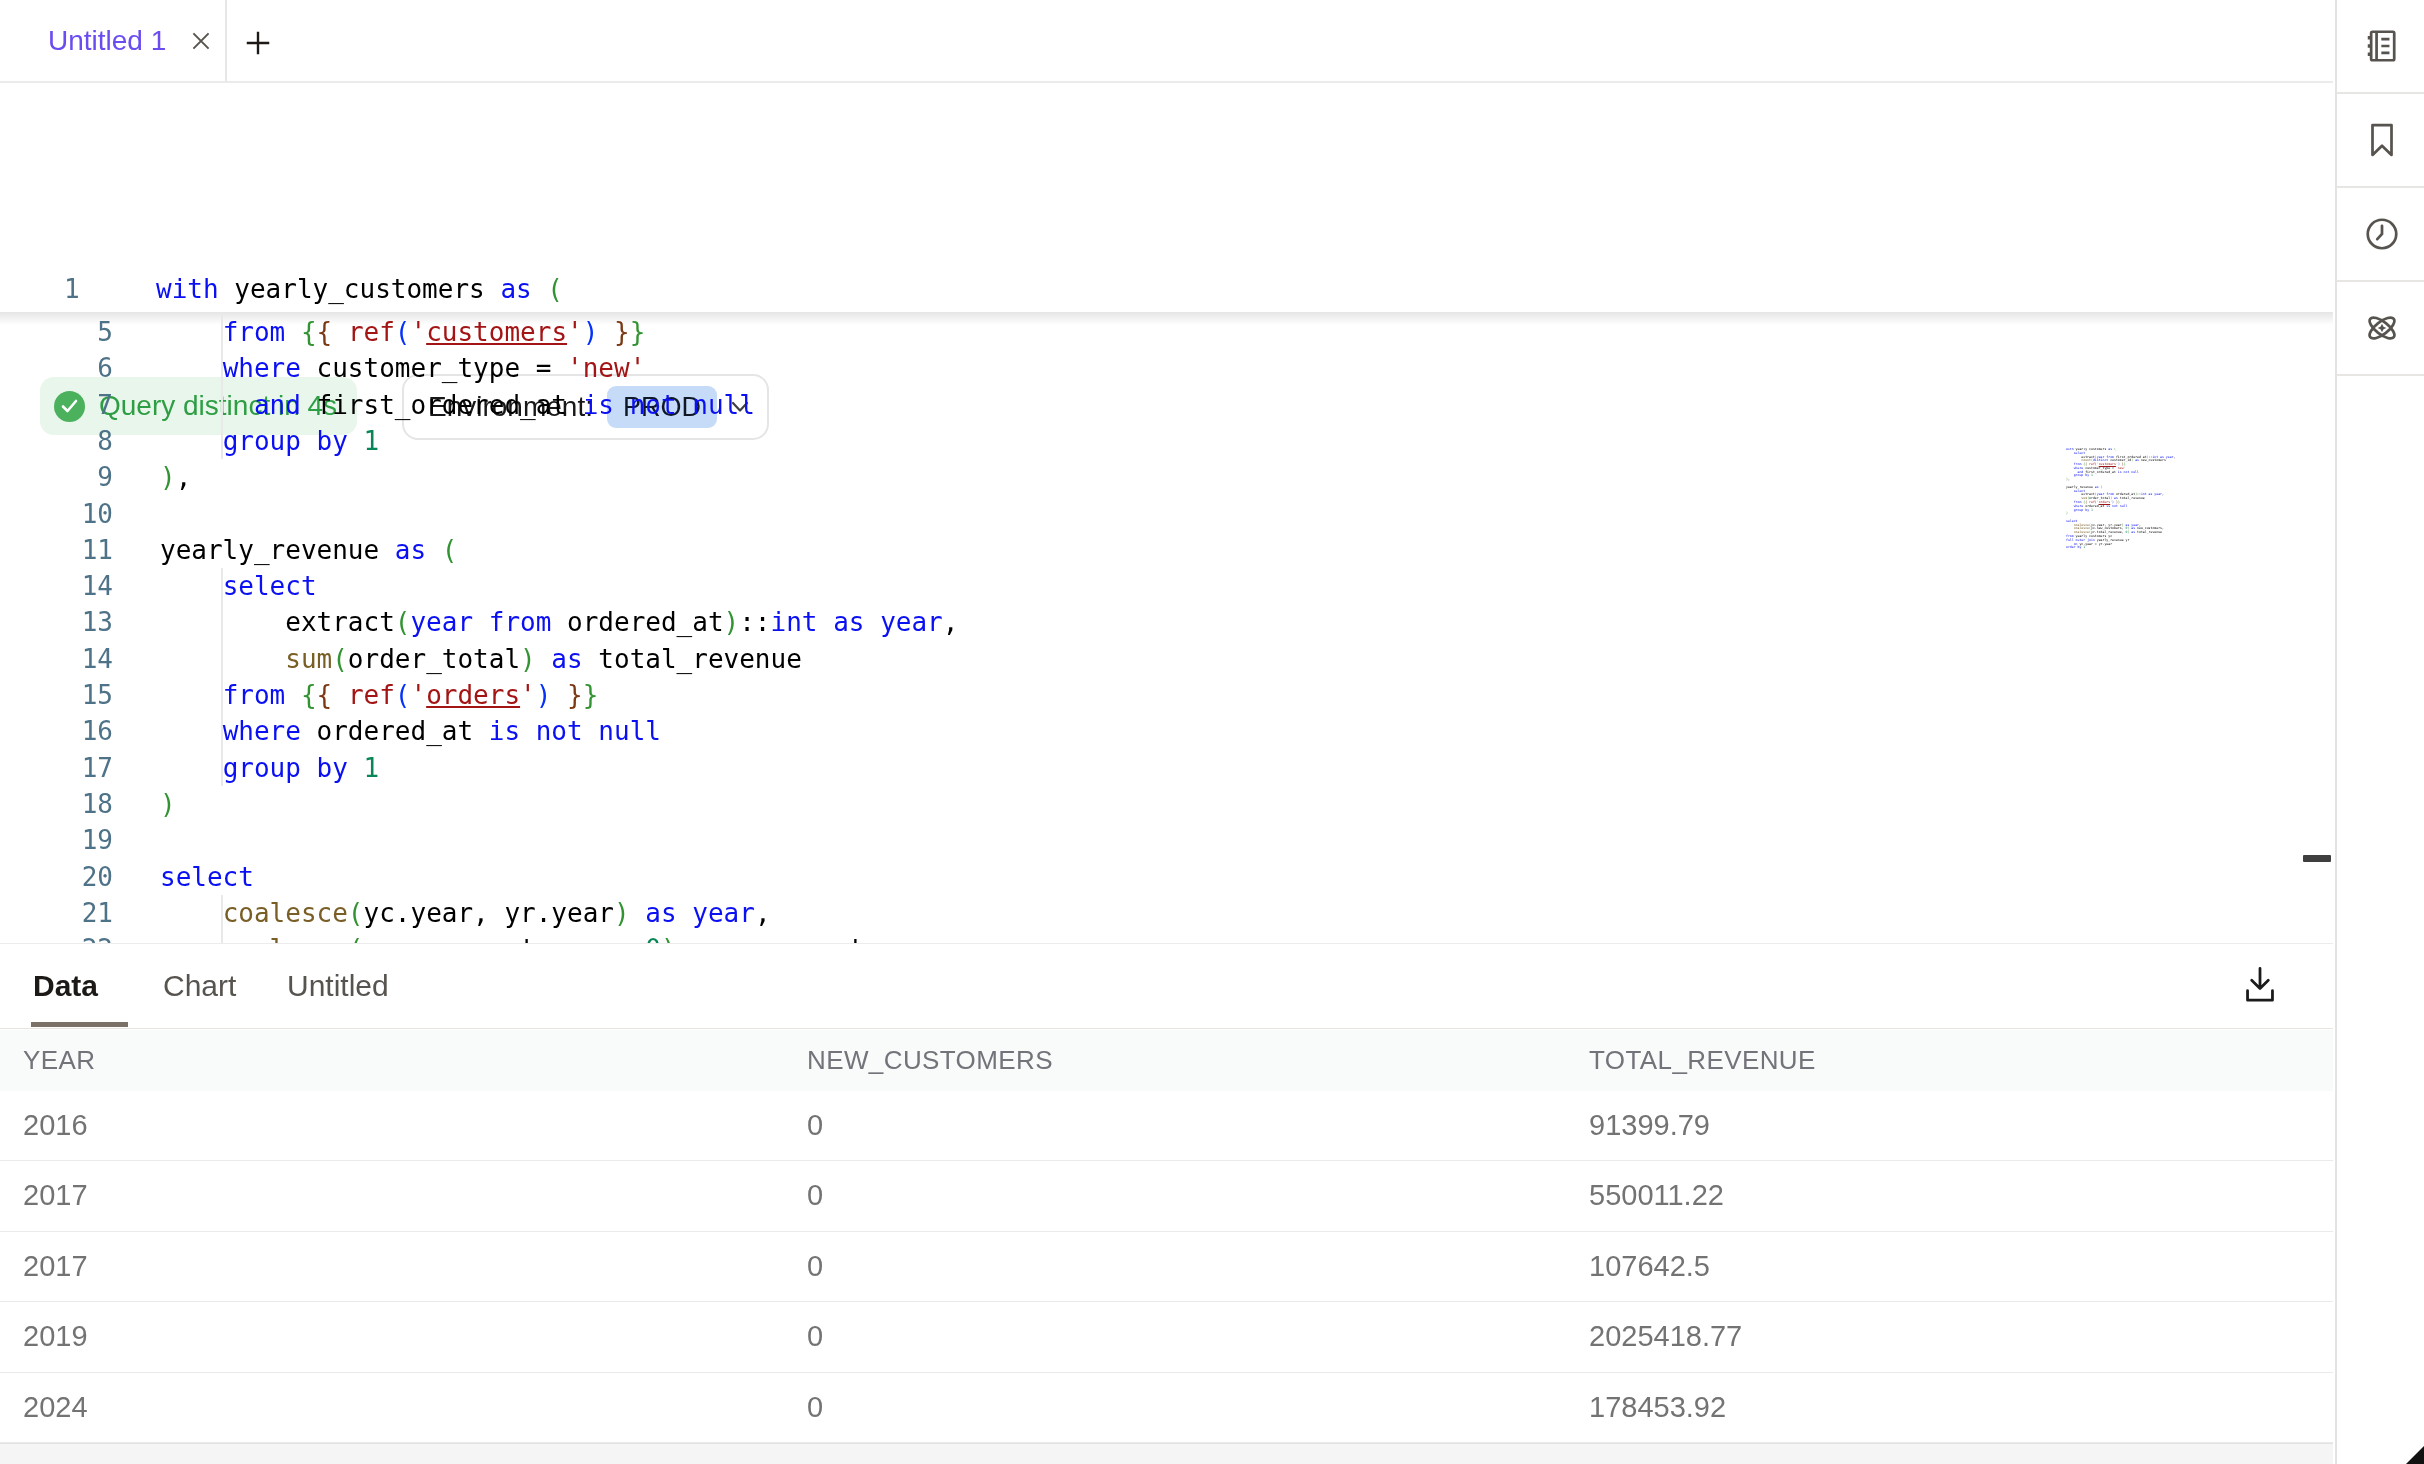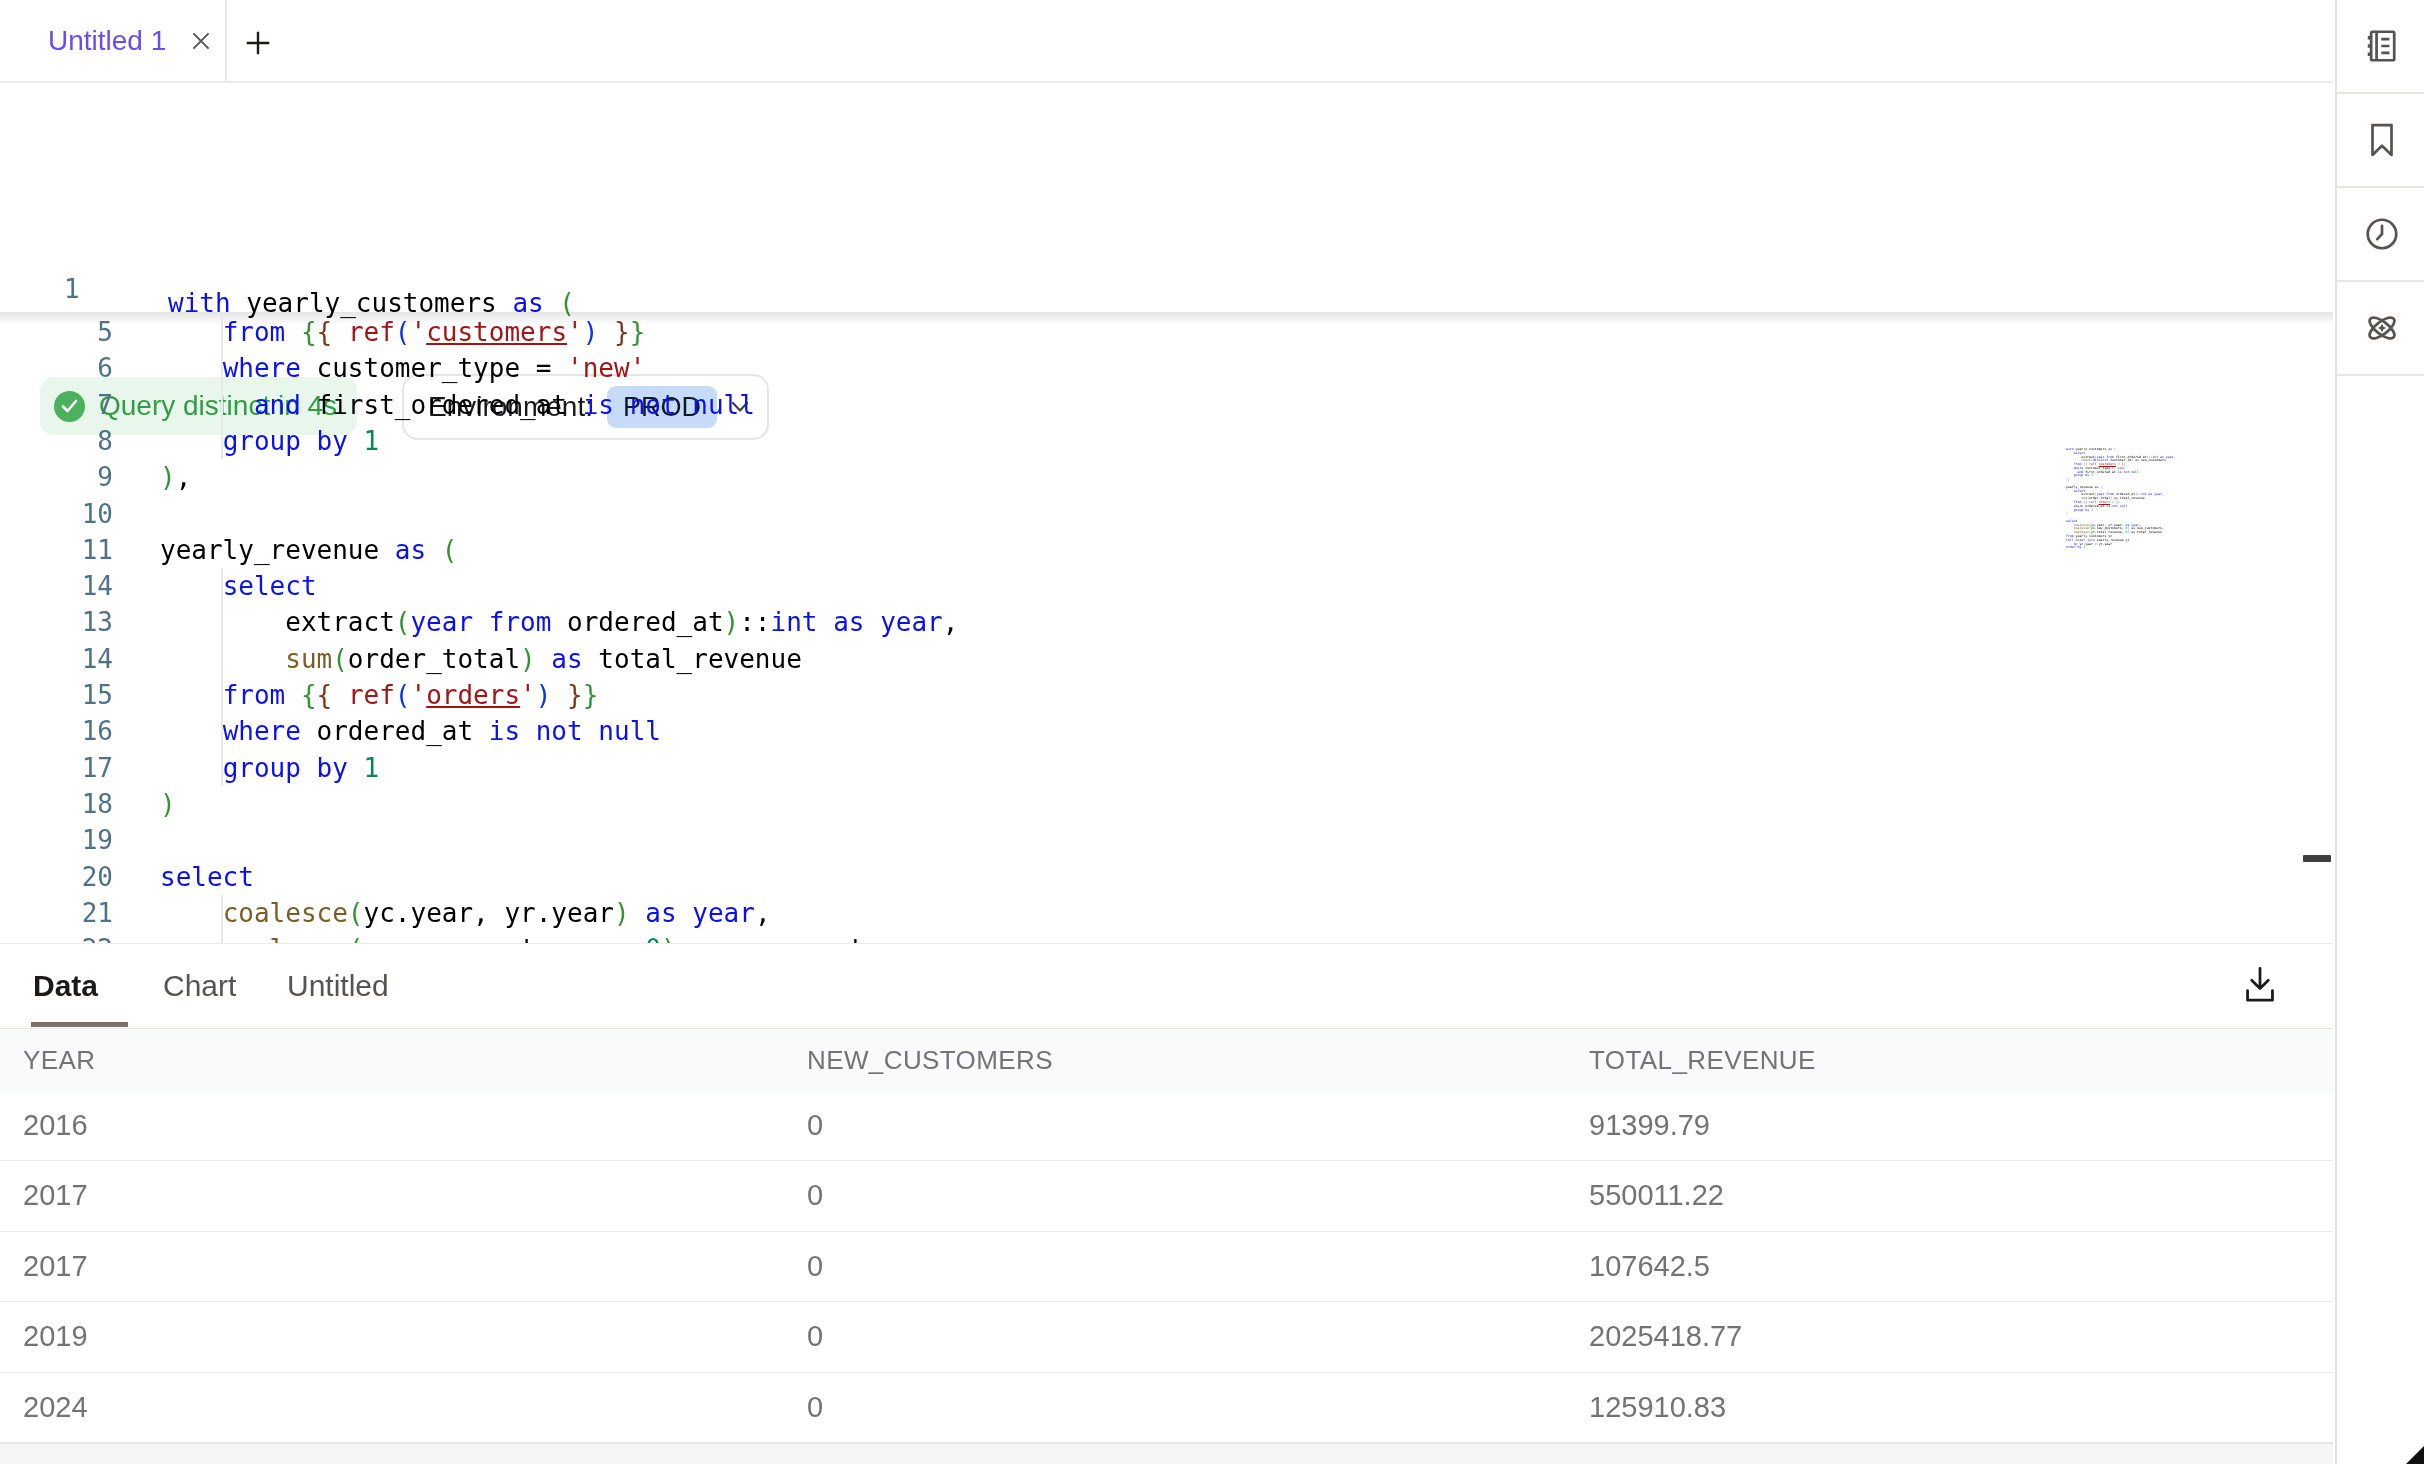--- a/index.html
+++ b/index.html
@@ -32,21 +32,21 @@
   .editor{position:absolute;left:0;top:176px;width:2333px;height:767px;background:#fff;overflow:hidden;}
   .code-viewport{position:absolute;left:0;top:138px;width:2333px;height:629px;overflow:hidden;}
   .crow{position:absolute;left:0;right:0;height:36.3px;line-height:36.3px;
     font-family:"DejaVu Sans Mono",monospace;font-size:26px;white-space:pre;}
   .crow .gut{position:absolute;left:0;top:0;width:113px;text-align:right;color:#4e7287;}
   .crow .src{position:absolute;left:160px;top:0;}
   .crow .guide{position:absolute;left:221px;top:0;bottom:0;width:1.5px;background:#e9e9e9;}
   .sticky{position:absolute;left:0;top:90px;width:2333px;height:46px;background:#fff;line-height:46px;
     font-family:"DejaVu Sans Mono",monospace;font-size:26px;white-space:pre;}
   .sticky .gut{position:absolute;left:64px;color:#4e7287;}
-  .sticky .src{position:absolute;left:168px;margin-top:14px;}
+  .sticky .src{position:absolute;left:156px;}
   .sticky-shadow{position:absolute;left:0;top:136px;width:2333px;height:13px;
     background:linear-gradient(rgba(0,0,0,0.10),rgba(0,0,0,0));}
   .minimap{position:absolute;left:2066px;top:272px;width:150px;height:108px;
     font-family:"DejaVu Sans Mono",monospace;font-size:3.2px;line-height:3.78px;white-space:pre;overflow:hidden;cursor:pointer;}
   .scroll-dash{position:absolute;left:2303px;top:679px;width:28px;height:7px;background:#3f3f3f;border-radius:1px;cursor:pointer;}
   
   .results{position:absolute;left:0;top:943px;width:2333px;height:521px;background:#fff;border-top:1.5px solid #ececec;}
   .rtabs{position:absolute;left:0;top:0;width:2333px;height:84px;border-bottom:1.5px solid #e7e5e0;}
   .rtab{position:absolute;top:0;height:84px;line-height:84px;font-size:30px;color:#57534e;cursor:pointer;}
   .rtab.active{font-weight:700;color:#1c1917;}
@@ -176,21 +176,21 @@
           <span class="col2">107642.5</span>
         </div>
         <div class="trow">
           <span class="col0">2019</span>
           <span class="col1">0</span>
           <span class="col2">2025418.77</span>
         </div>
         <div class="trow">
           <span class="col0">2024</span>
           <span class="col1">0</span>
-          <span class="col2">125910.83</span>
+          <span class="col2">178453.92</span>
         </div>
       </div>
     <div class="bottom-strip"></div>
   </div>
 
   <div class="sidebar">
     <div class="side-sep" style="top:92px"></div>
     <div class="side-sep" style="top:186px"></div>
     <div class="side-sep" style="top:280px"></div>
     <div class="side-sep" style="top:374px"></div>

